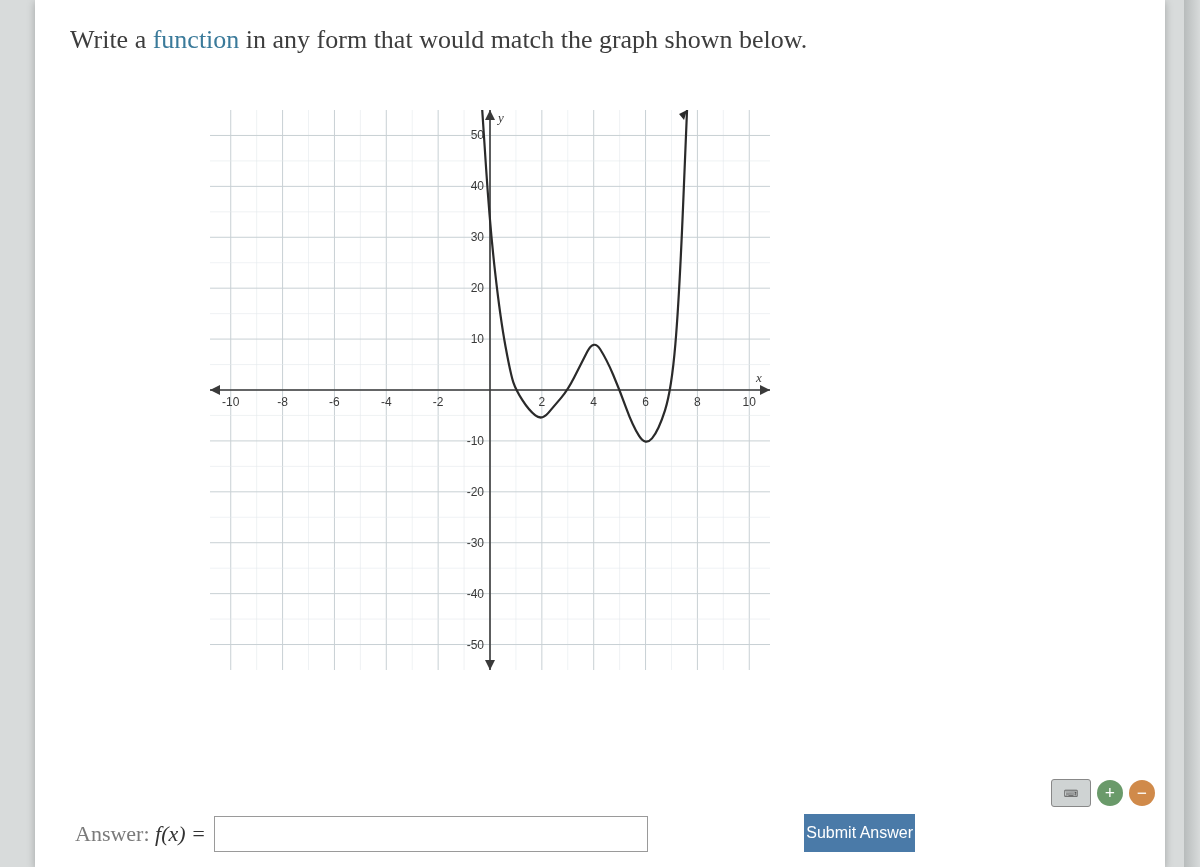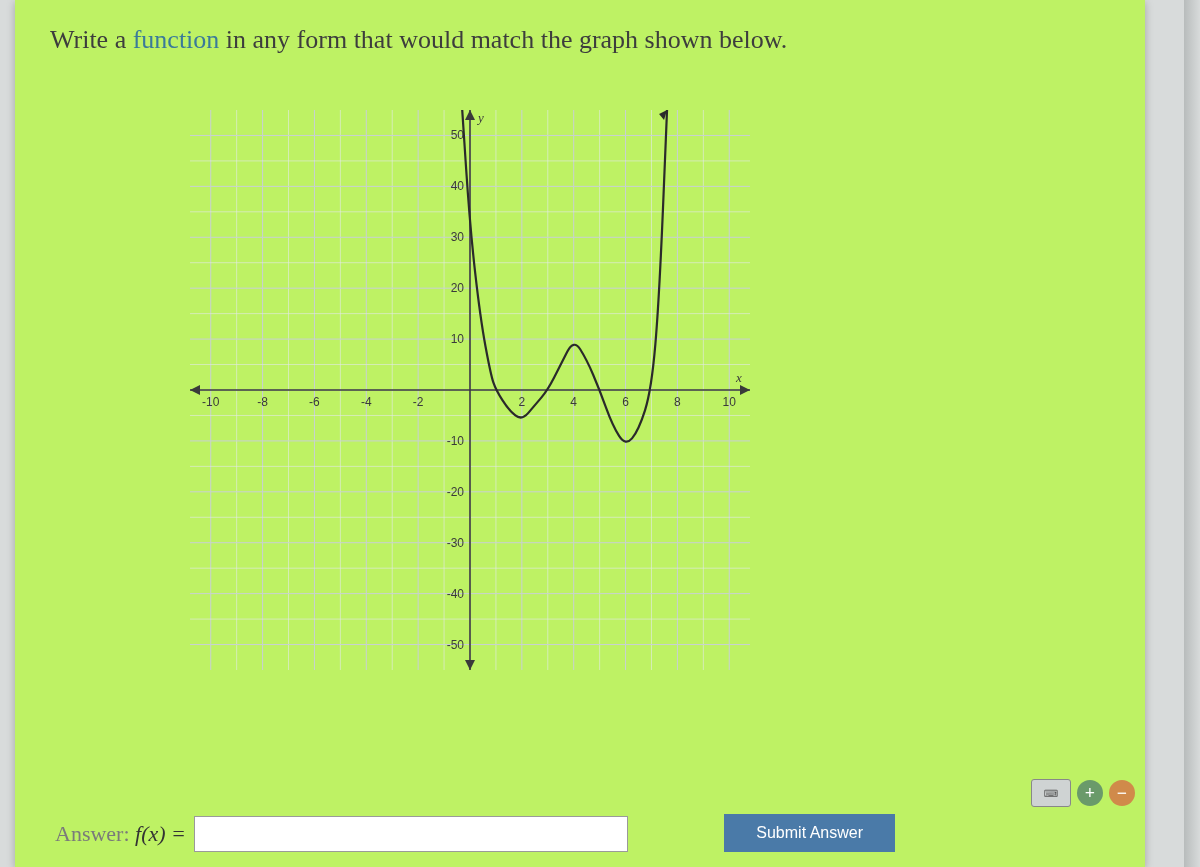--- a/index.html
+++ b/index.html
@@ -1,24 +1,24 @@
 <!DOCTYPE html>
 <html><head>
 <meta charset="utf-8">
 <style>
   html,body{margin:0;padding:0;width:1200px;height:867px;background:#d8dbdb;font-family:Georgia,"Times New Roman",serif;overflow:hidden}
-  .page{position:absolute;left:15px;top:0;width:1130px;height:867px;background:#bef264;box-shadow:0 2px 8px rgba(0,0,0,.25)}
+  .page{position:absolute;left:35px;top:0;width:1130px;height:867px;background:#ffffff;box-shadow:0 2px 8px rgba(0,0,0,.25)}
   .prompt{position:absolute;left:35px;top:25px;font-size:26px;color:#3d3d3d;font-family:Georgia,serif}
   .prompt .kw{color:#3a7a9a}
   .graph-wrap{position:absolute;left:175px;top:110px;width:560px;height:560px}
   .answer-row{position:absolute;left:40px;bottom:15px;display:flex;align-items:center;gap:8px}
   .answer-label{font-size:22px;color:#7a7a7a;font-family:Georgia,serif}
   .answer-label .fx{color:#333;font-style:italic;font-family:"Times New Roman",serif}
   .answer-input{width:420px;height:34px;border:1px solid #9a9a9a;background:#fff;font-size:18px;padding:0 6px}
-  .submit-btn{position:absolute;right:250px;bottom:15px;background:#4a7aa8;color:#fff;border:none;padding:10px 32px;font-size:16px;font-family:Arial,sans-serif;cursor:pointer}
+  .submit-btn{position:absolute;right:250px;bottom:15px;background:#4a7aa8;color:#fff;border:none;padding:10px 2px;font-size:16px;font-family:Arial,sans-serif;cursor:pointer}
   .tools{position:absolute;right:10px;bottom:60px;display:flex;gap:6px;align-items:center}
   .tool-kb{width:38px;height:26px;background:#cfd3d3;border:1px solid #888;border-radius:3px;display:flex;align-items:center;justify-content:center;font-size:10px;color:#555}
   .tool-circle{width:26px;height:26px;border-radius:50%;display:flex;align-items:center;justify-content:center;font-size:18px;font-weight:bold;color:#fff}
   .plus{background:#6a9a6a}
   .minus{background:#d08a4a}
   .right-edge{position:absolute;right:0;top:0;width:16px;height:867px;background:linear-gradient(90deg,#b8bcbc 0%,#d8dbdb 100%)}
 </style>
 </head>
 <body>
 

